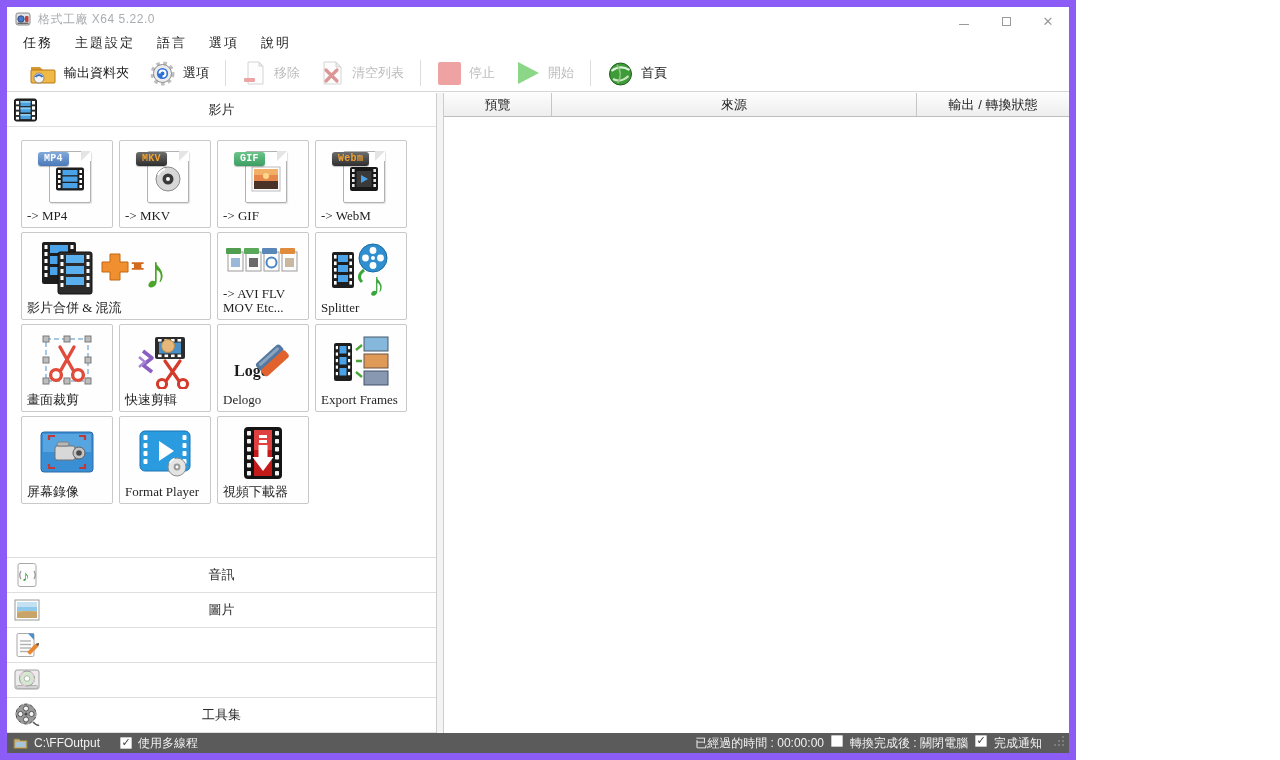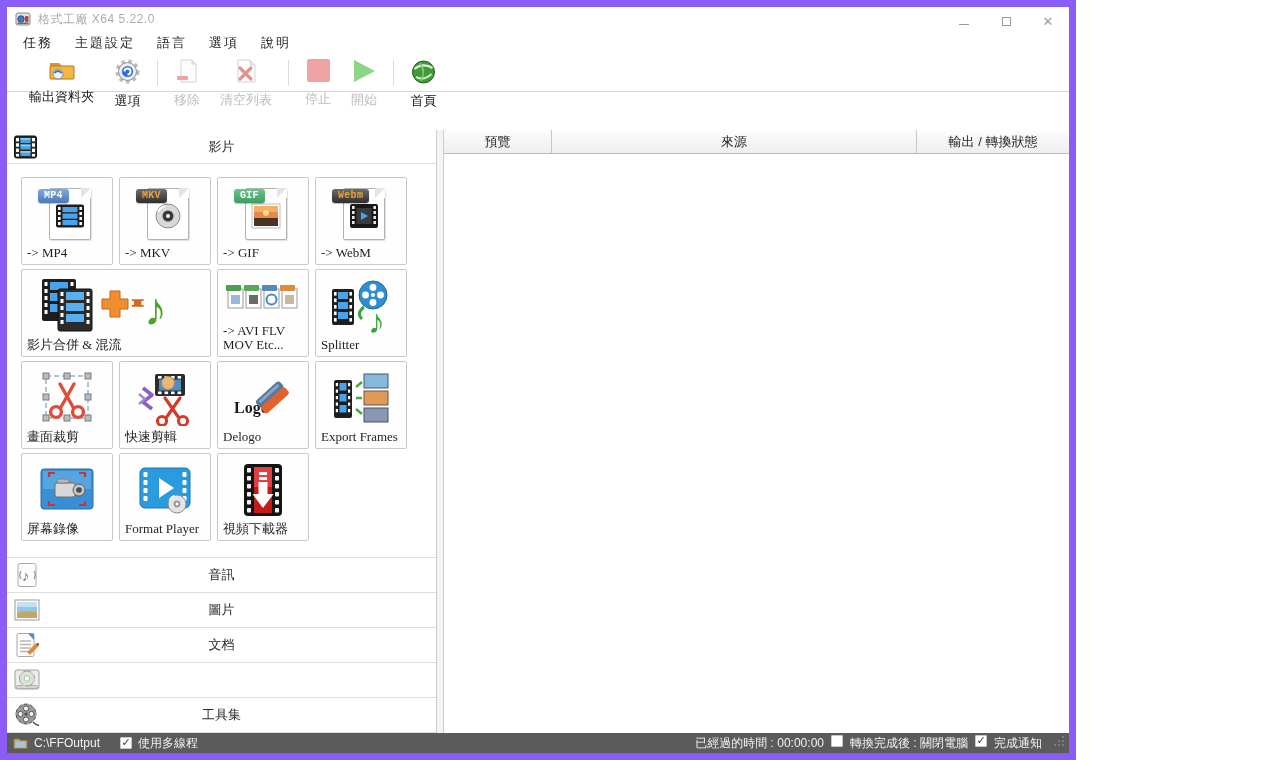--- a/index.html
+++ b/index.html
@@ -19,27 +19,27 @@
   .winbtn .close-glyph { font-size:13px; line-height:1; color:#9a9a9a; font-family:"DejaVu Sans",sans-serif; }
 
   
   .menubar { position:absolute; top:24px; left:0; right:12px; height:24px; background:#fff;
     display:flex; align-items:center; padding-left:16px; gap:22px; }
   .menu-item { font-size:13px; color:#1d1d1d; letter-spacing:2px; cursor:default; }
 
   
   .toolbar { position:absolute; top:48px; left:0; right:0; height:37px; background:#fff;
     border-bottom:1px solid #d6d6d6; display:flex; align-items:center; padding-left:12px; }
-  .tool-btn { display:flex; align-items:center; gap:7px; padding:0 10px; height:30px;flex-direction:column; }
+  .tool-btn { display:flex; align-items:center; gap:7px; padding:0 10px; height:30px; }
   .tool-btn .tlabel { font-size:13px; color:#1a1a1a; white-space:nowrap; }
   .tool-btn.disabled .tlabel { color:#bcbcbc; }
   .tool-sep { width:1px; height:26px; background:#dcdcdc; margin:0 6px; }
 
   
-  .main { position:absolute; top:86px; left:0; right:0; bottom:20px; display:flex;margin-top:37px; }
+  .main { position:absolute; top:86px; left:0; right:0; bottom:20px; display:flex; }
   .sidebar { position:relative; width:430px; background:#fff; border-right:1px solid #cccccc; }
   .splitter { width:6px; background:#f4f4f4; }
   .filelist { position:relative; flex:1; background:#fff; border-left:1px solid #cccccc; }
 
   
   .cat-row { position:relative; height:35px; display:flex; align-items:center; background:#fff;
     border-bottom:1px solid #dedede; }
   .cat-row .cat-icon { position:absolute; left:7px; top:50%; transform:translateY(-50%); display:flex; }
   .cat-row .cat-label { width:100%; text-align:center; font-size:13px; color:#2a2a2a; }
   .video-header { height:34px; border-bottom:1px solid #e2e2e2; }
@@ -642,21 +642,20 @@
                   <path d="M6 12.5 h11"></path>
                   <path d="M6 16 h11"></path>
                   <path d="M6 19.5 h8"></path>
                 </g>
               <g transform="rotate(-45 18 18)">
                 <rect x="13" y="16" width="12" height="4" rx="1" fill="#e8872f"></rect>
                 <polygon points="25,16 28,18 25,20" fill="#6a4a2a"></polygon>
               </g>
             </svg>
           </span>
-          <span class="cat-label">文档</span>
         </div>
         <div class="cat-row">
           <span class="cat-icon">
             <svg width="26" height="24" viewBox="0 0 26 24">
               <rect x="1" y="2" width="24" height="19" rx="2" fill="#ececec" stroke="#a0a0a0"></rect>
               <rect x="2.5" y="17.5" width="21" height="3" rx="1" fill="#d4d4d4" stroke="#b0b0b0"></rect>
               <circle cx="13" cy="10.5" r="7.5" fill="#d4e8d0" stroke="#999"></circle>
               <circle cx="13" cy="10.5" r="7.5" fill="none" stroke="#e8c0d8" stroke-width="1.4" stroke-dasharray="5 8"></circle>
               <circle cx="13" cy="10.5" r="2.8" fill="#fff" stroke="#b4b4b4"></circle>
             </svg>

